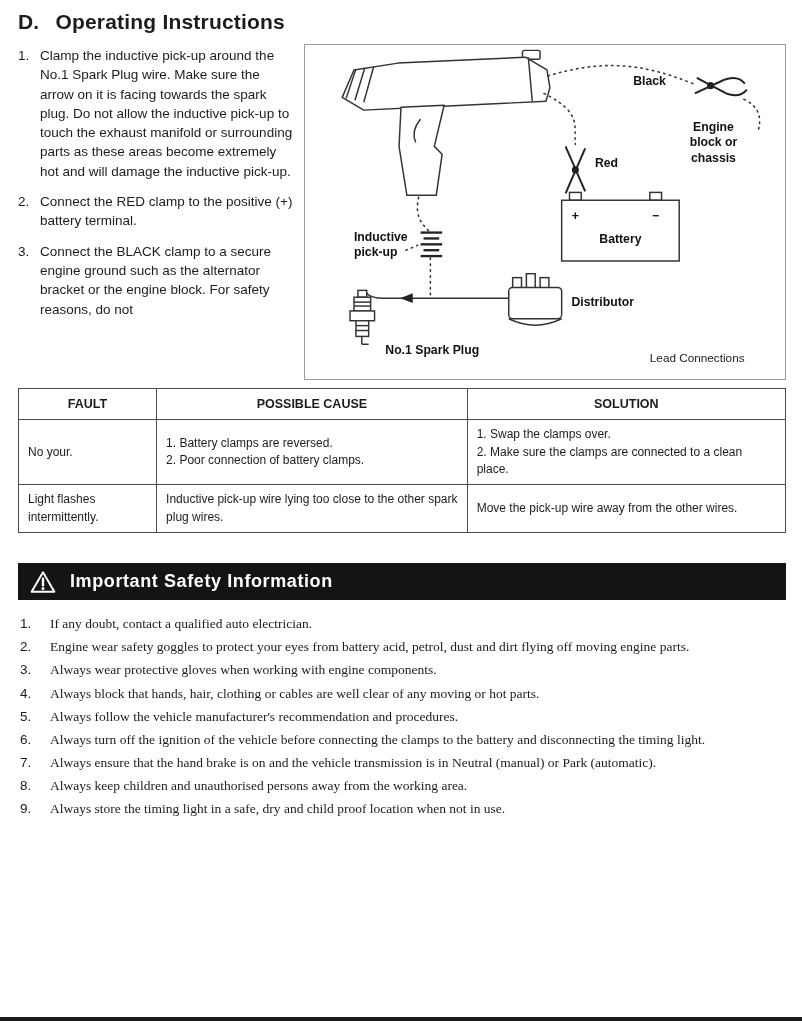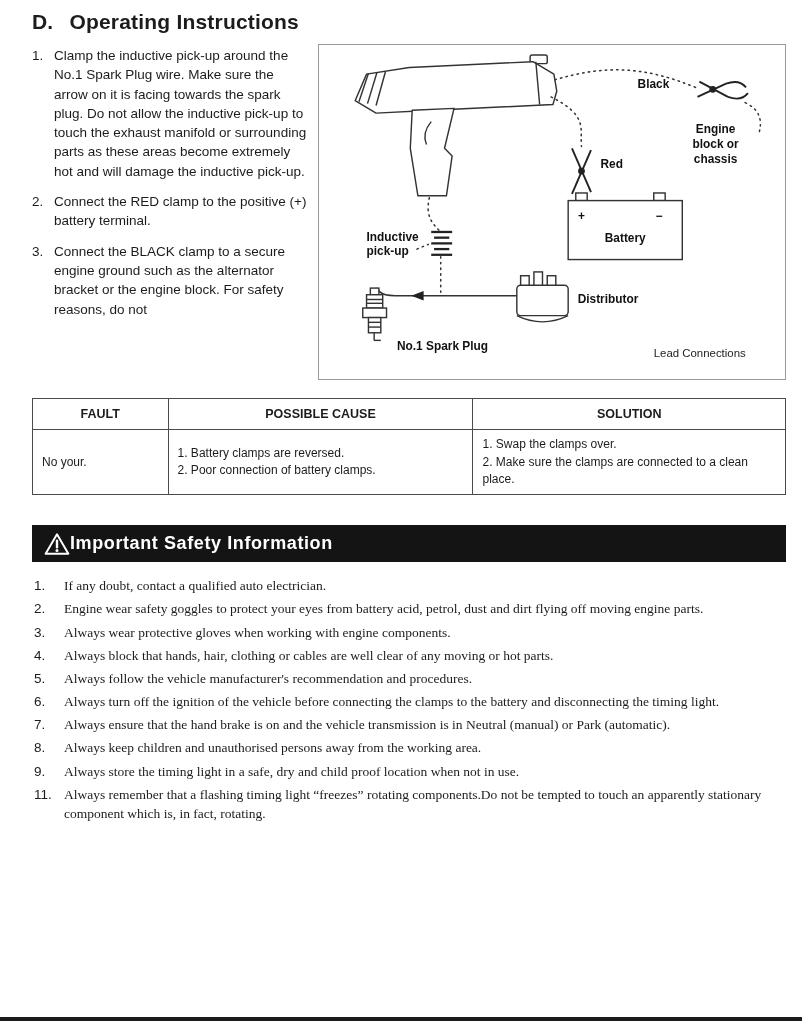--- a/index.html
+++ b/index.html
@@ -1,48 +1,48 @@
 <!DOCTYPE html>
 <html><head>
 <meta charset="utf-8">
 <style>
   * { box-sizing: border-box; }
   html,body { margin:0; padding:0; background:#e9e9e9; }
   body { font-family:"Liberation Sans", sans-serif; color:#1c1c1c; }
   .page {
     position:relative; width:802px; height:1024px; margin:0 auto;
-    background:#ffffff; padding:6px 16px 0 32px; overflow:hidden;
+    background:#ffffff; padding:6px 16px 0 18px; overflow:hidden;
   }
   .page-title { font-size:21px; font-weight:bold; margin:4px 0 10px 0; letter-spacing:0.2px; }
   .page-title .prefix { margin-right:16px; }
 
   .top-section { display:flex; gap:10px; }
   .instructions { width:276px; flex:none; font-size:13.5px; line-height:1.43; padding-top:2px; }
   .inst-item { display:flex; margin-bottom:11px; }
   .inst-num { width:22px; flex:none; }
   .inst-text { flex:1; }
 
   .diagram-box {
     flex:1; height:336px; border:1px solid #9a9a9a; position:relative; background:#fff;
   }
   .diagram-box svg { display:block; width:100%; height:100%; }
   .dlabel { font-family:"Liberation Sans", sans-serif; font-size:12.5px; font-weight:bold; fill:#111; }
   .dcaption { font-family:"Liberation Sans", sans-serif; font-size:12px; font-weight:normal; fill:#222; }
 
   table.fault-table {
-    width:100%; border-collapse:collapse; margin-top:18px;
+    width:100%; border-collapse:collapse; margin-top:8px;
     font-size:12px; line-height:1.45; table-layout:fixed;
   }
   .fault-table th, .fault-table td { border:1px solid #4a4a4a; padding:6px 9px; vertical-align:middle; text-align:left; }
   .fault-table th { text-align:center; font-size:12.5px; font-weight:bold; height:30px; }
   .multiline { white-space:pre-line; }
 
   .safety-bar {
     margin-top:30px; background:#141414; color:#fff;
-    display:flex; align-items:center; padding:6px 12px; height:37px;
+    display:flex; align-items:center; gap:14px; padding:6px 12px; height:37px;
   }
   .safety-bar .bar-title { font-size:18px; font-weight:bold; letter-spacing:0.6px; }
   .warning-icon { width:26px; height:24px; flex:none; }
 
   .safety-list { margin-top:14px; font-size:13.5px; line-height:1.42; padding-right:4px; }
   .safety-item { display:flex; margin-bottom:4px; }
   .safety-num { width:32px; flex:none; padding-left:2px; }
   .safety-text { flex:1;font-family:Liberation Serif, serif; }
 
   .bottom-rule { position:absolute; left:0; right:0; bottom:3px; height:4px; background:#1b1b1b; }
@@ -181,20 +181,25 @@
       </tr>
     </thead>
     <tbody>
       <tr>
         <td>No your.</td>
         <td class="multiline">1.  Battery clamps are reversed.
 2.  Poor connection of battery clamps.</td>
         <td class="multiline">1. Swap the clamps over.
 2. Make sure the clamps are connected to a clean place.</td>
       </tr>
+      <tr>
+        <td>Light flashes intermittently.</td>
+        <td class="multiline">Inductive pick-up wire lying too close to the other spark plug wires.</td>
+        <td class="multiline">Move the pick-up wire away from the other wires.</td>
+      </tr>
     </tbody>
   </table>
 
   <div class="safety-bar">
     <svg class="warning-icon" viewBox="0 0 24 22">
       <polygon points="12,2 22.5,20 1.5,20" fill="none" stroke="#ffffff" stroke-width="1.8" stroke-linejoin="round"></polygon>
       <line x1="12" y1="8" x2="12" y2="14" stroke="#ffffff" stroke-width="2.2" stroke-linecap="round"></line>
       <circle cx="12" cy="17" r="1.4" fill="#ffffff"></circle>
     </svg>
     <span class="bar-title">Important Safety Information</span>
@@ -230,20 +235,16 @@
       <span class="safety-text">Always ensure that the hand brake is on and the vehicle transmission is in Neutral (manual) or Park (automatic).</span>
     </div>
     <div class="safety-item">
       <span class="safety-num">8.</span>
       <span class="safety-text">Always keep children and unauthorised persons away from the working area.</span>
     </div>
     <div class="safety-item">
       <span class="safety-num">9.</span>
       <span class="safety-text">Always store the timing light in a safe, dry and child proof location when not in use.</span>
     </div>
-    <div class="safety-item">
-      <span class="safety-num">11.</span>
-      <span class="safety-text">Always remember that a flashing timing light “freezes” rotating components.Do not be tempted to touch an apparently stationary component which is, in fact, rotating.</span>
-    </div>
   </div>
 
   <div class="bottom-rule"></div>
 </div>
 
 </body></html>

